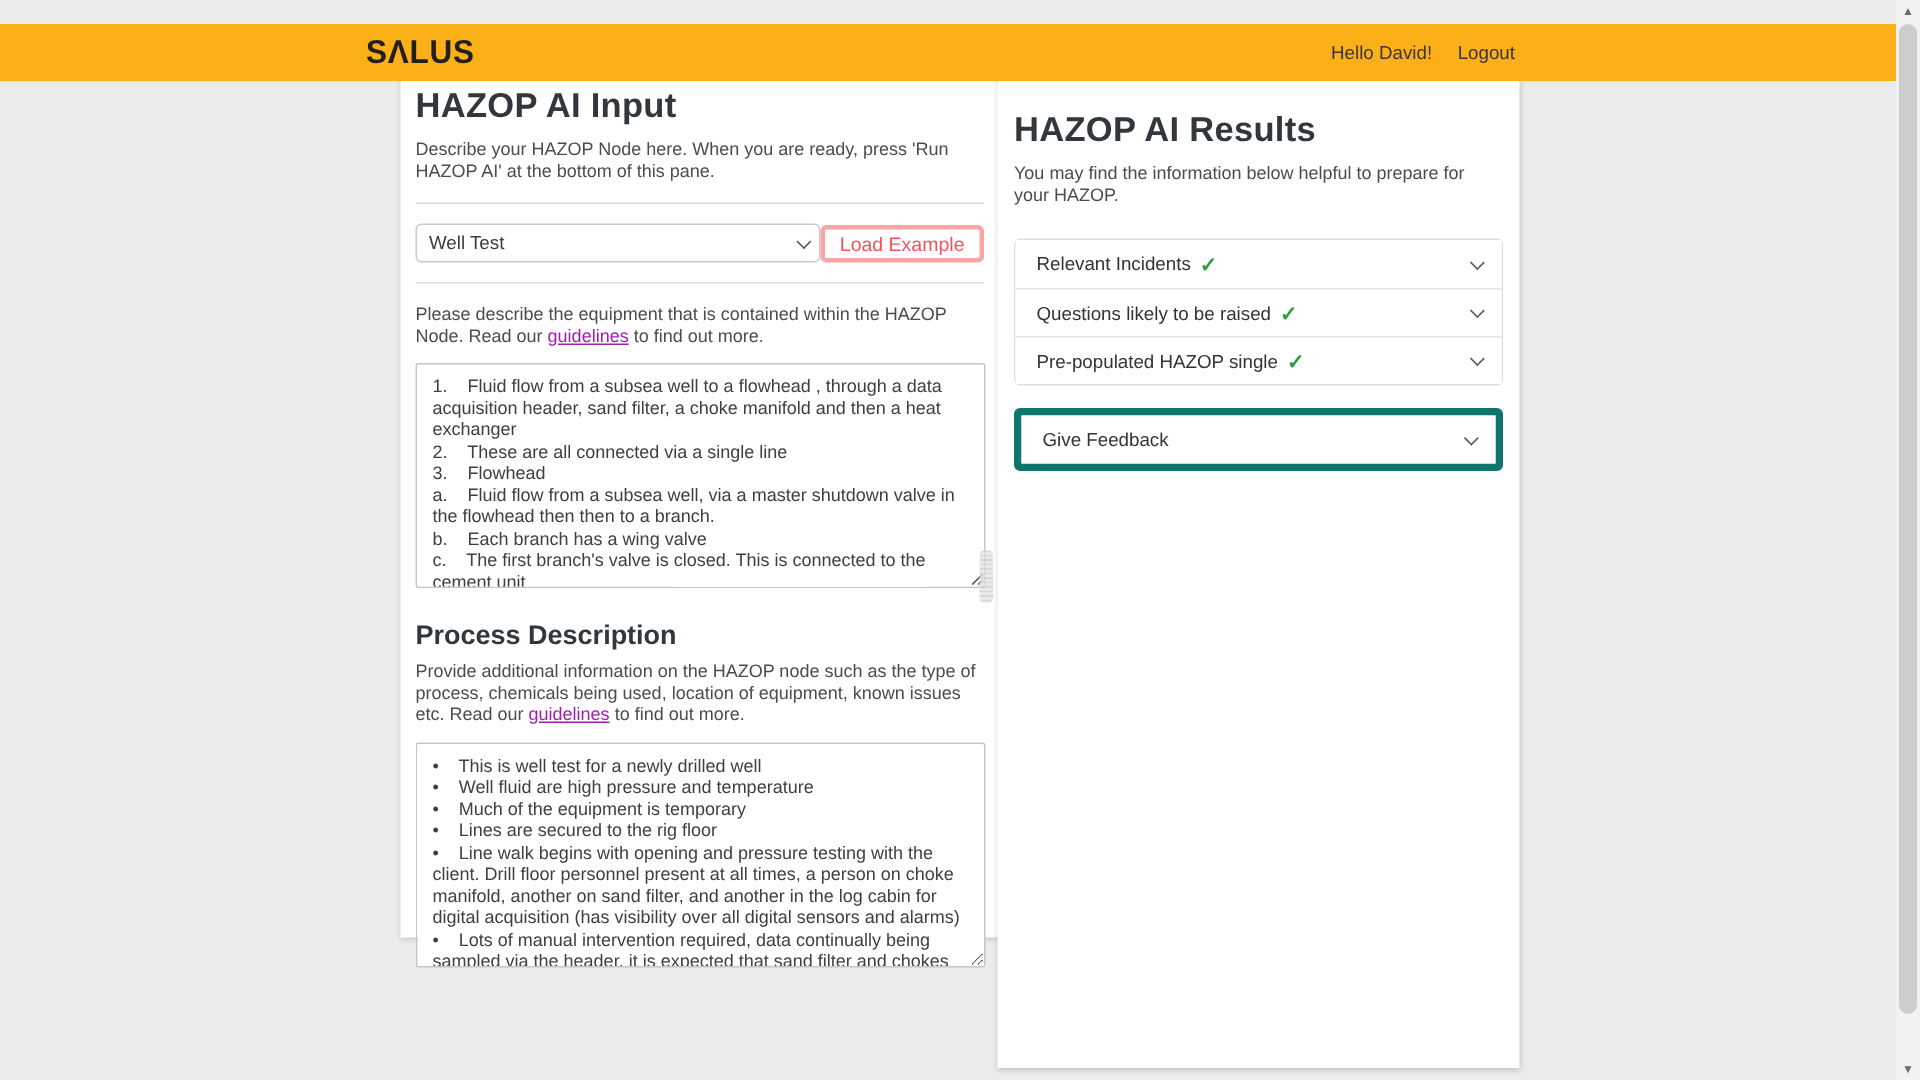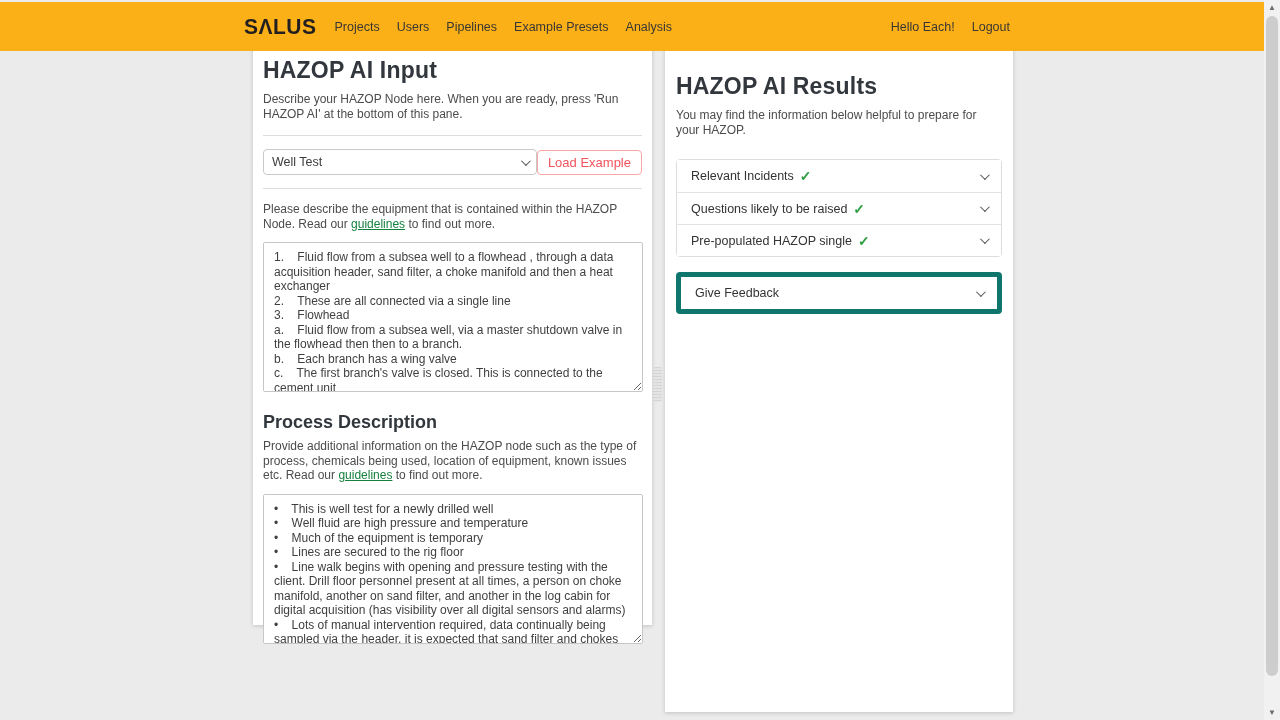--- a/index.html
+++ b/index.html
@@ -6,45 +6,46 @@
   html, body { width: 1280px; height: 720px; overflow: hidden; }
   body {
     font-family: "Liberation Sans", sans-serif;
     background: #ebebeb;
     position: relative;
     color: #3f3f3f;
   }
 
   
   .navbar {
-    position: absolute; top: 2px; left: 0; right: 0;
-    height: 49px;
+    position: absolute; top: 16px; left: 0; right: 0;
+    height: 38px;
     background: #FBB017;
     display: flex; align-items: center;
     padding: 0 16px 0 244px;
     z-index: 5;
+    gap: 20px;
   }
   .logo {
     font-weight: 800; font-size: 21px; letter-spacing: 0.5px;
     color: #221f20; margin-right: 18px; line-height: 1;
     transform: scaleY(1.05);
   }
   .nav-links { display: flex; align-items: center; gap: 17px; }
   .nav-link { font-size: 12.5px; color: #3a3733; cursor: pointer; }
   .nav-spacer { flex: 1; }
   .nav-right { display: flex; align-items: center; gap: 17px; margin-right: 254px; }
   .nav-greeting { font-size: 12.5px; color: #3a3733; }
 
   
   .pane {
     position: absolute; top: 45px;
     background: #ffffff;
     box-shadow: 0 1px 4px rgba(0,0,0,0.18);
   }
-  .pane-left  { left: 253px; width: 399px; height: 580px; padding: 12px 10px; }
+  .pane-left  { left: 267px; width: 399px; height: 580px; padding: 12px 10px; }
   .pane-right { left: 665px; width: 348px; height: 667px; padding: 28px 11px; }
 
   h1.pane-title {
     font-size: 23px; font-weight: 700; color: #31373d;
     letter-spacing: 0.2px; margin-bottom: 8px;
   }
   .pane-subtitle { font-size: 12px; line-height: 15px; color: #4c4c4c; }
 
   hr.divider { border: 0; border-top: 1px solid #dddddd; margin: 13px 0; }
 
@@ -57,31 +58,31 @@
     padding: 0 8px; font-size: 12.5px; color: #3c3c3c; cursor: pointer;
   }
   .select-value { flex: 1; }
   .chev {
     width: 7px; height: 7px; border-right: 1.5px solid #555;
     border-bottom: 1.5px solid #555; transform: rotate(45deg) translateY(-2px);
     display: inline-block;
   }
   .load-example-btn {
     height: 25px; padding: 0 10px; background: #fff;
-    border: 1px solid #fca5a5; border-radius: 4px;
+    border: 3px solid #fca5a5; border-radius: 4px;
     color: #f2545c; font-size: 13px; font-family: "Liberation Sans", sans-serif;
     cursor: pointer; white-space: nowrap;
   }
 
   
   h2.section-heading {
     font-size: 18px; font-weight: 700; color: #31373d; margin: 2px 0 6px;
   }
   .section-desc { font-size: 12px; line-height: 14.5px; color: #4c4c4c; margin-bottom: 11px; }
-  .link { color: #15803d; text-decoration: underline; cursor: pointer; }
+  .link { color: #a21caf; text-decoration: underline; cursor: pointer; }
 
   textarea.desc-input {
     width: 380px; height: 150px; resize: vertical;
     border: 1px solid #c6c6c6; border-radius: 2px;
     padding: 7px 10px; font-family: "Liberation Sans", sans-serif;
     font-size: 12px; line-height: 14.5px; color: #3f3f3f;
     overflow-y: scroll; margin-bottom: 14px; outline: none;
   }
   textarea.desc-input::-webkit-scrollbar { width: 11px; }
   textarea.desc-input::-webkit-scrollbar-track { background: #f4f4f4; }
@@ -125,30 +126,23 @@
   .sb-thumb {
     position: absolute; left: 2px; top: 16px; width: 12px; height: 660px;
     background: #cdcdcd; border-radius: 6px; cursor: pointer;
   }
 </style>
 </head>
 <body>
 
 <div class="navbar">
   <div class="logo">SΛLUS</div>
-  <div class="nav-links">
-    <span class="nav-link">Projects</span>
-    <span class="nav-link">Users</span>
-    <span class="nav-link">Pipelines</span>
-    <span class="nav-link">Example Presets</span>
-    <span class="nav-link">Analysis</span>
-  </div>
   <div class="nav-spacer"></div>
   <div class="nav-right">
-    <span class="nav-greeting">Hello Each!</span>
+    <span class="nav-greeting">Hello David!</span>
     <span class="nav-link">Logout</span>
   </div>
 </div>
 
 <div class="pane pane-left">
   <h1 class="pane-title">HAZOP AI Input</h1>
   <p class="pane-subtitle">Describe your HAZOP Node here. When you are ready, press 'Run HAZOP AI' at the bottom of this pane.</p>
 
   <hr class="divider">
 

